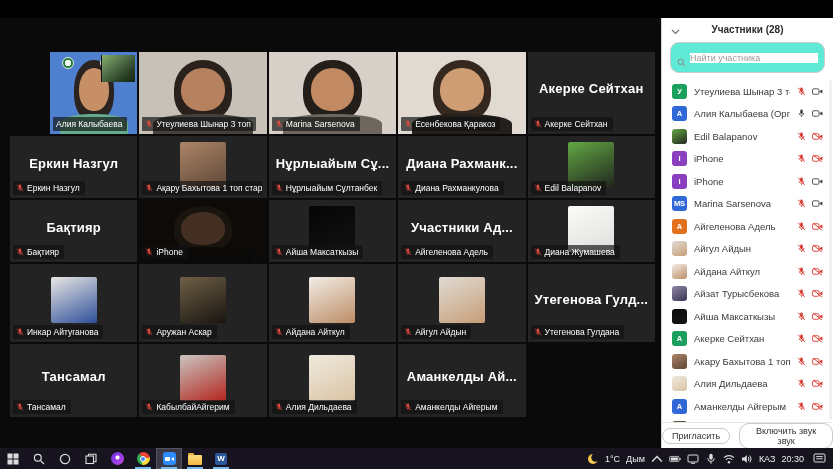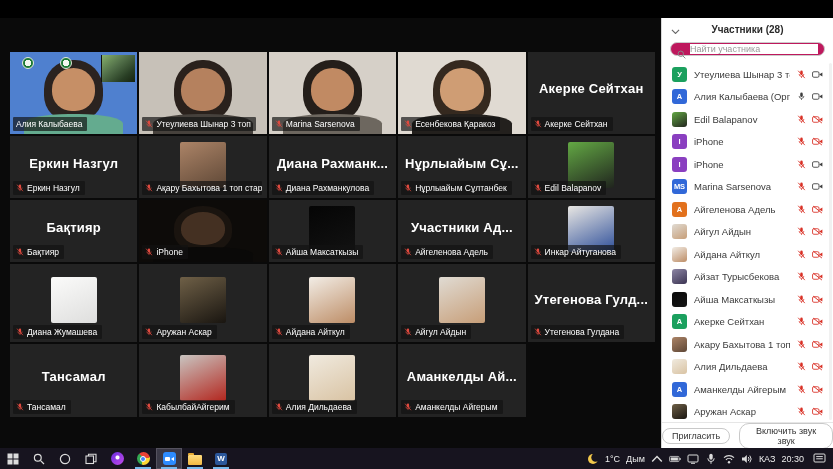--- a/index.html
+++ b/index.html
@@ -20,21 +20,21 @@
   .win-controls { position:absolute; right:0; top:0; height:18px; display:flex; }
   .wc { width:30px; height:18px; display:flex; align-items:center; justify-content:center;
     font-size:10px; color:#555; }
 
   
   .video-area { position:absolute; top:18px; left:0; width:661px; height:430px; background:#0a0a0a; }
   .grid { position:absolute; left:10px; top:34px; width:645px; display:grid;
     grid-template-columns:repeat(5,1fr); grid-template-rows:82px 62px 62px 78px 73px; gap:2px; }
 
   .tile { position:relative; background:#232323; overflow:hidden; }
-  .tile.active { box-shadow:inset 0 0 0 2px #ccda5b; }
+  .tile.active { box-shadow:inset 0 0 0 2px #ccda5b;margin-left:40px; }
   .art { position:absolute; inset:0; }
   .tile[data-kind="video"] .art { background:var(--vbg,#232323); }
   .person { position:absolute; inset:0; display:none; }
   .tile[data-kind="video"] .person { display:block; }
   .person .hair { position:absolute; width:46%; height:74%; left:27%; top:10%;
     border-radius:48% 48% 42% 42%; background:var(--hair,#222); }
   .person .face { position:absolute; width:34%; height:52%; left:33%; top:20%;
     border-radius:50% 50% 46% 46%; background:var(--skin,#b5815e); }
   .person .body { position:absolute; width:78%; height:26%; left:11%; bottom:-2%;
     border-radius:45% 45% 0 0; background:var(--shirt,#333); }
@@ -62,22 +62,22 @@
   .tile.muted .name-tag .tagmic { display:inline-block; }
   .tagmic svg, .ic svg { width:100%; height:100%; display:block; }
 
   
   .panel { position:absolute; top:18px; right:0; width:172px; height:430px; background:#fff;
     border-left:1px solid #d8d8d8; display:flex; flex-direction:column; }
   .panel-header { height:22px; position:relative; display:flex; align-items:center;
     justify-content:center; font-size:10px; font-weight:bold; color:#2b2b2b; flex:none; }
   .panel-chevron { position:absolute; left:9px; top:7px; width:9px; height:7px; color:#666; }
   .search-wrap { padding:2px 8px 5px; flex:none; }
-  .search-box { height:14px; border:1px solid #ccc; border-radius:9px; display:flex;
-    align-items:center; padding:0 6px; gap:4px; background:#be185d; }
+  .search-box { height:31px; border:1px solid #ccc; border-radius:9px; display:flex;
+    align-items:center; padding:0 6px; gap:4px; background:#5eead4; }
   .search-icon { width:9px; height:9px; color:#888; flex:none; }
   .search-input { border:none; outline:none; flex:1; font-size:9px; color:#333; min-width:0;
     font-family:"Liberation Sans",sans-serif; }
   .search-input::placeholder { color:#9a9a9a; }
   .plist { flex:1; overflow:hidden; position:relative; padding-top:2px; }
   .plist::after { content:""; position:absolute; right:1px; top:2px; bottom:2px; width:3px;
     background:#f1f1f1; border-radius:2px; }
   .prow { height:22.5px; display:flex; align-items:center; padding:0 10px 0 10px; gap:7px; }
   .pava { width:15px; height:15px; border-radius:3px; flex:none; display:flex; align-items:center;
     justify-content:center; overflow:hidden; }
@@ -287,51 +287,51 @@
             <span class="nm">Ақару Бахытова 1 топ староста</span>
           </div>
         </div>
         <div class="tile muted" data-kind="name">
           <div class="art">
             
             
             
             
           </div>
+          <div class="big-name">Нұрлыайым Сұ...</div>
+          <div class="name-tag">
+            <span class="tagmic">
+              <svg viewBox="0 0 12 12">
+                <rect x="4.3" y="0.8" width="3.4" height="6" rx="1.7" fill="currentColor"></rect>
+                <path d="M2.8 5.3a3.2 3.2 0 0 0 6.4 0" fill="none" stroke="currentColor" stroke-width="1"></path>
+                <line x1="6" y1="8.8" x2="6" y2="10.6" stroke="currentColor" stroke-width="1"></line>
+                <line x1="1.6" y1="1" x2="10.4" y2="10.8" stroke="currentColor" stroke-width="1.2"></line>
+              </svg>
+            </span>
+            <span class="nm">Нұрлыайым Сұлтанбек</span>
+          </div>
+        </div>
+        <div class="tile muted" data-kind="name">
+          <div class="art">
+            
+            
+            
+            
+          </div>
           <div class="big-name">Диана Рахманк...</div>
           <div class="name-tag">
             <span class="tagmic">
               <svg viewBox="0 0 12 12">
                 <rect x="4.3" y="0.8" width="3.4" height="6" rx="1.7" fill="currentColor"></rect>
                 <path d="M2.8 5.3a3.2 3.2 0 0 0 6.4 0" fill="none" stroke="currentColor" stroke-width="1"></path>
                 <line x1="6" y1="8.8" x2="6" y2="10.6" stroke="currentColor" stroke-width="1"></line>
                 <line x1="1.6" y1="1" x2="10.4" y2="10.8" stroke="currentColor" stroke-width="1.2"></line>
               </svg>
             </span>
             <span class="nm">Диана Рахманкулова</span>
-          </div>
-        </div>
-        <div class="tile muted" data-kind="name">
-          <div class="art">
-            
-            
-            
-            
-          </div>
-          <div class="big-name">Нұрлыайым Сұ...</div>
-          <div class="name-tag">
-            <span class="tagmic">
-              <svg viewBox="0 0 12 12">
-                <rect x="4.3" y="0.8" width="3.4" height="6" rx="1.7" fill="currentColor"></rect>
-                <path d="M2.8 5.3a3.2 3.2 0 0 0 6.4 0" fill="none" stroke="currentColor" stroke-width="1"></path>
-                <line x1="6" y1="8.8" x2="6" y2="10.6" stroke="currentColor" stroke-width="1"></line>
-                <line x1="1.6" y1="1" x2="10.4" y2="10.8" stroke="currentColor" stroke-width="1.2"></line>
-              </svg>
-            </span>
-            <span class="nm">Нұрлыайым Сұлтанбек</span>
           </div>
         </div>
         <div class="tile muted" data-kind="photo" style="--p1: #63a844; --p2: #20241e;">
           <div class="art">
 
             <div class="photo-sq"></div>
 
           </div>
 
           <div class="name-tag">
@@ -420,56 +420,56 @@
               <svg viewBox="0 0 12 12">
                 <rect x="4.3" y="0.8" width="3.4" height="6" rx="1.7" fill="currentColor"></rect>
                 <path d="M2.8 5.3a3.2 3.2 0 0 0 6.4 0" fill="none" stroke="currentColor" stroke-width="1"></path>
                 <line x1="6" y1="8.8" x2="6" y2="10.6" stroke="currentColor" stroke-width="1"></line>
                 <line x1="1.6" y1="1" x2="10.4" y2="10.8" stroke="currentColor" stroke-width="1.2"></line>
               </svg>
             </span>
             <span class="nm">Айгеленова Адель</span>
           </div>
         </div>
+        <div class="tile muted" data-kind="photo" style="--p1: #fbfbfa; --p2: #dededd;">
+          <div class="art">
+
+            <div class="photo-sq"></div>
+
+          </div>
+
+          <div class="name-tag">
+            <span class="tagmic">
+              <svg viewBox="0 0 12 12">
+                <rect x="4.3" y="0.8" width="3.4" height="6" rx="1.7" fill="currentColor"></rect>
+                <path d="M2.8 5.3a3.2 3.2 0 0 0 6.4 0" fill="none" stroke="currentColor" stroke-width="1"></path>
+                <line x1="6" y1="8.8" x2="6" y2="10.6" stroke="currentColor" stroke-width="1"></line>
+                <line x1="1.6" y1="1" x2="10.4" y2="10.8" stroke="currentColor" stroke-width="1.2"></line>
+              </svg>
+            </span>
+            <span class="nm">Диана Жумашева</span>
+          </div>
+        </div>
         <div class="tile muted" data-kind="photo" style="--p1: #e9e7e3; --p2: #2e4f9a;">
           <div class="art">
 
             <div class="photo-sq"></div>
 
           </div>
 
           <div class="name-tag">
             <span class="tagmic">
               <svg viewBox="0 0 12 12">
                 <rect x="4.3" y="0.8" width="3.4" height="6" rx="1.7" fill="currentColor"></rect>
                 <path d="M2.8 5.3a3.2 3.2 0 0 0 6.4 0" fill="none" stroke="currentColor" stroke-width="1"></path>
                 <line x1="6" y1="8.8" x2="6" y2="10.6" stroke="currentColor" stroke-width="1"></line>
                 <line x1="1.6" y1="1" x2="10.4" y2="10.8" stroke="currentColor" stroke-width="1.2"></line>
               </svg>
             </span>
             <span class="nm">Инкар Айтуганова</span>
-          </div>
-        </div>
-        <div class="tile muted" data-kind="photo" style="--p1: #fbfbfa; --p2: #dededd;">
-          <div class="art">
-
-            <div class="photo-sq"></div>
-
-          </div>
-
-          <div class="name-tag">
-            <span class="tagmic">
-              <svg viewBox="0 0 12 12">
-                <rect x="4.3" y="0.8" width="3.4" height="6" rx="1.7" fill="currentColor"></rect>
-                <path d="M2.8 5.3a3.2 3.2 0 0 0 6.4 0" fill="none" stroke="currentColor" stroke-width="1"></path>
-                <line x1="6" y1="8.8" x2="6" y2="10.6" stroke="currentColor" stroke-width="1"></line>
-                <line x1="1.6" y1="1" x2="10.4" y2="10.8" stroke="currentColor" stroke-width="1.2"></line>
-              </svg>
-            </span>
-            <span class="nm">Диана Жумашева</span>
           </div>
         </div>
         <div class="tile muted" data-kind="photo" style="--p1: #6f6047; --p2: #191510;">
           <div class="art">
 
             <div class="photo-sq"></div>
 
           </div>
 
           <div class="name-tag">

